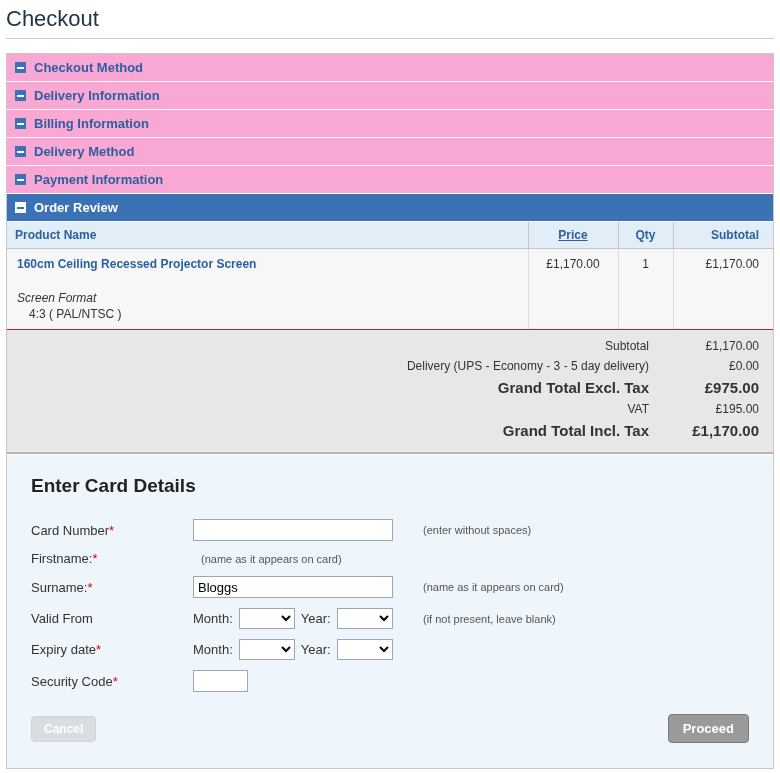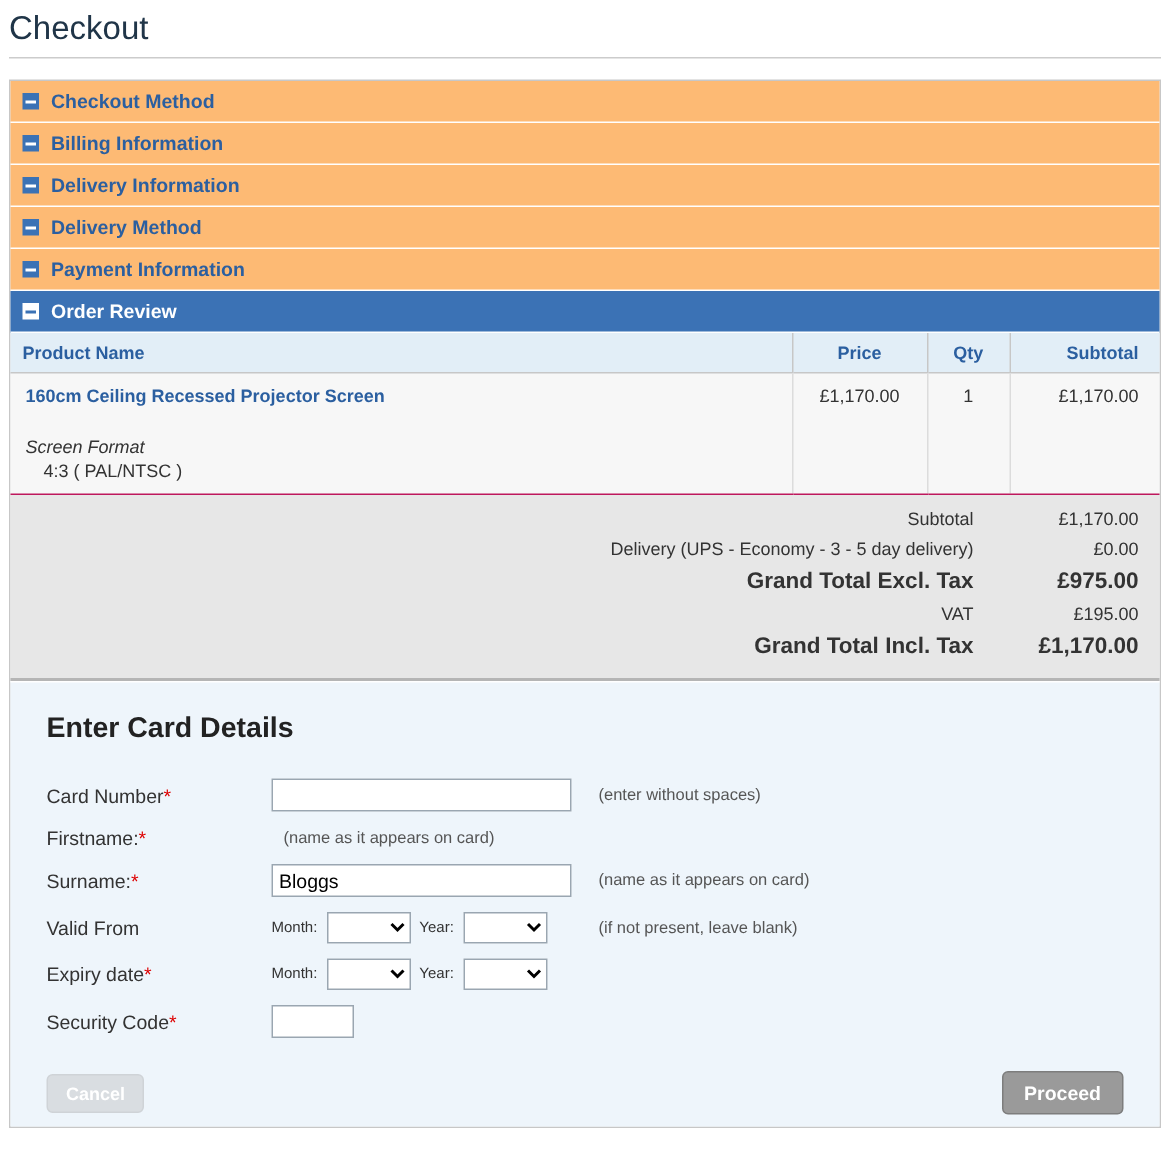--- a/index.html
+++ b/index.html
@@ -14,21 +14,21 @@
   .page-title {
     font-size: 22px;
     font-weight: normal;
     color: #203548;
     padding: 6px 0 6px 0;
     border-bottom: 1px solid #ccc;
     margin-bottom: 14px;
   }
   .accordion { border: 1px solid #c7c7c7; }
   .step-header {
-    background: #fdba74;
+    background: #f9a8d4;
     border-bottom: 1px solid #fff;
     padding: 6px 8px;
     color: #2b5fa0;
     font-weight: bold;
     font-size: 13px;
     display: flex;
     align-items: center;
     cursor: pointer;
   }
   .step-header.active {
@@ -60,21 +60,21 @@
     font-size: 12px;
     font-weight: bold;
     text-align: left;
     padding: 6px 8px;
     border-bottom: 1px solid #c7c7c7;
   }
   .order-table th.th-price, .order-table th.th-qty, .order-table th.th-sub {
     text-align: center;
     border-left: 1px solid #c7c7c7;
   }
-  .order-table th.th-price { width: 90px; }
+  .order-table th.th-price { width: 90px; text-decoration: underline; }
   .order-table th.th-qty { width: 55px; }
   .order-table th.th-sub { width: 100px; text-align: right; padding-right: 14px; }
   .order-table td {
     background: #f7f7f7;
     padding: 8px 10px;
     vertical-align: top;
     font-size: 12px;
     border-bottom: 1px solid #be185d;
   }
   .order-table td.td-price, .order-table td.td-qty, .order-table td.td-sub {
@@ -96,49 +96,50 @@
     justify-content: flex-end;
     padding: 3px 0;
     font-size: 12px;
   }
   .totals-row .tlabel { text-align: right; padding-right: 20px; }
   .totals-row .tval { width: 90px; text-align: right; }
   .totals-row.big { font-size: 15px; font-weight: bold; }
   
   .card-panel {
     background: #eef5fb;
-    padding: 20px 24px 8px 24px;
+    padding: 20px 24px 25px 24px;
     border-top: 1px solid #fff;
   }
   .card-title {
     font-size: 19px;
     font-weight: bold;
     color: #222;
     margin-bottom: 22px;
   }
   .field-row {
     display: flex;
     align-items: center;
     margin-bottom: 10px;
     font-size: 13px;
+    gap: 12px;
   }
   .field-row .flabel { width: 150px; color: #333; }
   .req { color: #d00; }
   .field-row .finput { width: 210px; }
   .field-row input[type=text] {
     height: 22px;
     border: 1px solid #9aa6b1;
     padding: 2px 4px;
     font-size: 13px;
     width: 200px;
   }
   .field-row input.short { width: 55px; }
   .field-row .fhint { font-size: 11px; color: #555; padding-left: 8px; }
   .inline-selects { display: flex; align-items: center; gap: 6px; }
-  .inline-selects label { font-size: 10px; }
+  .inline-selects label { font-size: 13px; }
   .inline-selects select {
     height: 21px;
     border: 1px solid #9aa6b1;
     background: #fff;
     font-size: 12px;
     width: 56px;
   }
   .card-buttons {
     display: flex;
     justify-content: space-between;
@@ -174,25 +175,25 @@
   <h1 class="page-title">Checkout</h1>
 
   <div class="accordion">
 
     <div class="step-header">
       <span class="sq"></span>
       <span>Checkout Method</span>
     </div>
     <div class="step-header">
       <span class="sq"></span>
+      <span>Delivery Information</span>
+    </div>
+    <div class="step-header">
+      <span class="sq"></span>
       <span>Billing Information</span>
-    </div>
-    <div class="step-header">
-      <span class="sq"></span>
-      <span>Delivery Information</span>
     </div>
     <div class="step-header">
       <span class="sq"></span>
       <span>Delivery Method</span>
     </div>
     <div class="step-header">
       <span class="sq"></span>
       <span>Payment Information</span>
     </div>
     <div class="step-header active">

